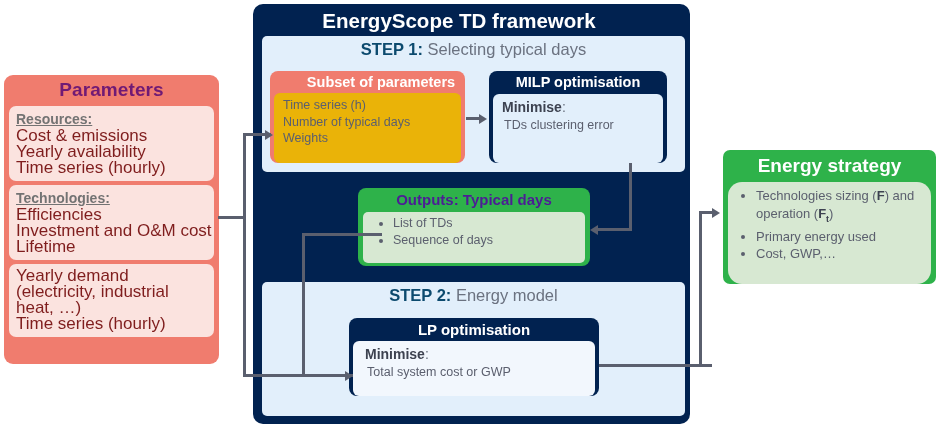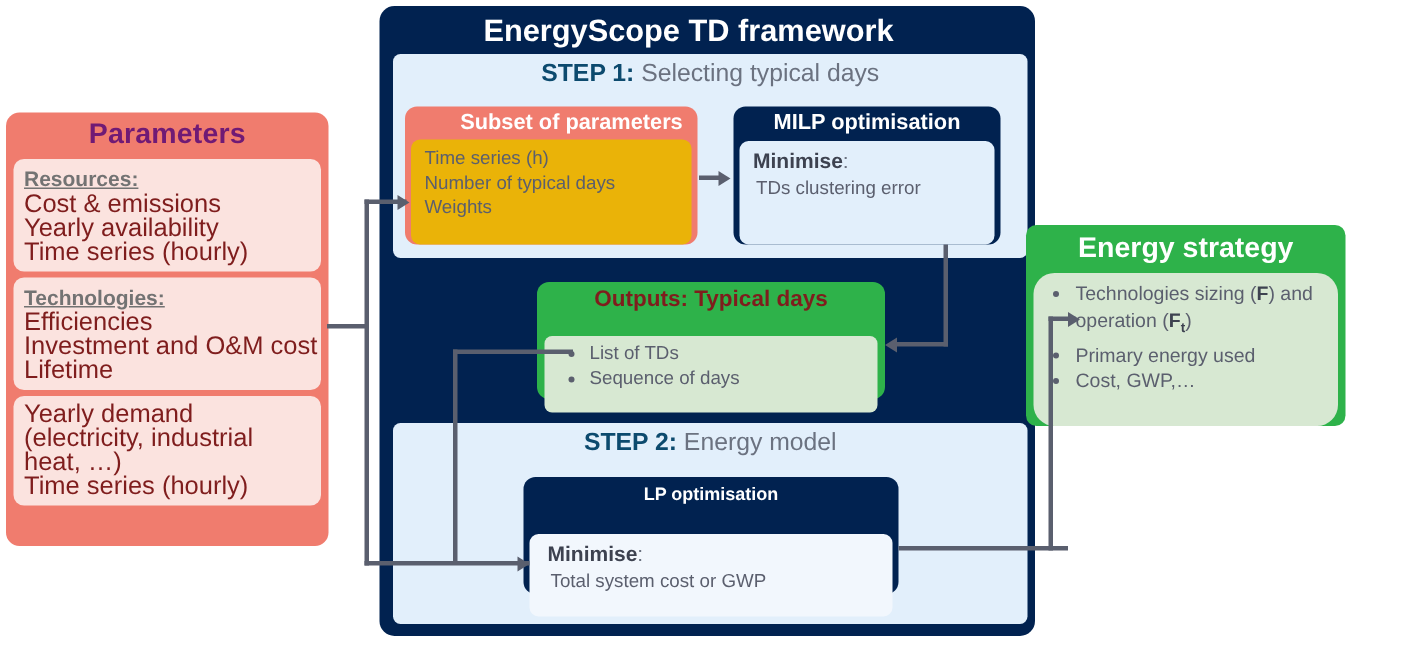--- a/index.html
+++ b/index.html
@@ -49,37 +49,37 @@
       text-align:center;line-height:23px;height:23px;}
   #milp .inner{background:#E2EFFB;border-radius:6px;margin:0 4px 4px 4px;
       padding:4px 9px;height:61px;}
   .min-strong{font-size:14px;font-weight:bold;color:#3d4250;line-height:19px;}
   .min-strong span{font-weight:normal;color:#6b7280;}
   .min-sub{font-size:12.5px;color:#5b5f6e;line-height:17px;padding-left:2px;}
 
   
   #outputs{left:358px;top:188px;width:232px;height:78px;
       background:#2EB24A;border-radius:8px;}
-  #outputs .ttl{color:#7f1d1d;font-weight:bold;font-size:15px;
-      text-align:center;line-height:24px;height:36px;}
+  #outputs .ttl{color:#4c1d95;font-weight:bold;font-size:15px;
+      text-align:center;line-height:24px;height:24px;}
   #outputs .inner{background:#D7E8D2;border-radius:5px;margin:0 5px 5px 5px;
       padding:3px 0 3px 0;height:45px;}
   #outputs li{font-size:12.5px;color:#5b5f6e;line-height:17px;}
   #outputs ul{margin:0;padding:0 0 0 30px;list-style:disc;}
 
   
   #lp{left:349px;top:318px;width:250px;height:78px;
       background:#012250;border-radius:8px;}
-  #lp .ttl{color:#ffffff;font-weight:bold;font-size:12px;
-      text-align:center;line-height:23px;height:38px;}
+  #lp .ttl{color:#ffffff;font-weight:bold;font-size:15px;
+      text-align:center;line-height:23px;height:23px;}
   #lp .inner{background:#F2F7FD;border-radius:6px;margin:0 4px 4px 4px;
       padding:4px 12px;height:47px;}
 
   
-  #energy{left:684px;top:150px;width:213px;height:134px;
+  #energy{left:723px;top:150px;width:213px;height:134px;
       background:#2EB24A;border-radius:7px;}
   #energy .ttl{color:#ffffff;font-weight:bold;font-size:19px;
       text-align:center;line-height:31px;height:32px;}
   #energy .inner{background:#D7E8D2;border-radius:14px;margin:0 5px 5px 5px;
       padding:5px 0 5px 0;height:92px;}
   #energy ul{margin:0;padding:0 6px 0 28px;list-style:disc;}
   #energy li{font-size:13px;color:#5b5f6e;line-height:17.5px;}
   #energy li b{color:#3d4250;}
   #energy sub{font-size:9px;}
 

